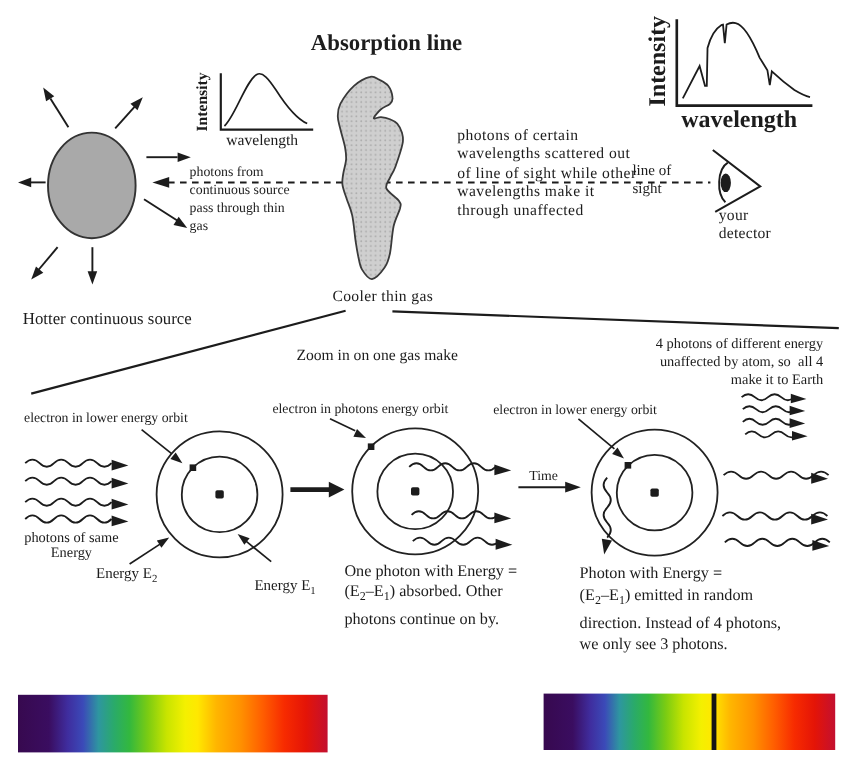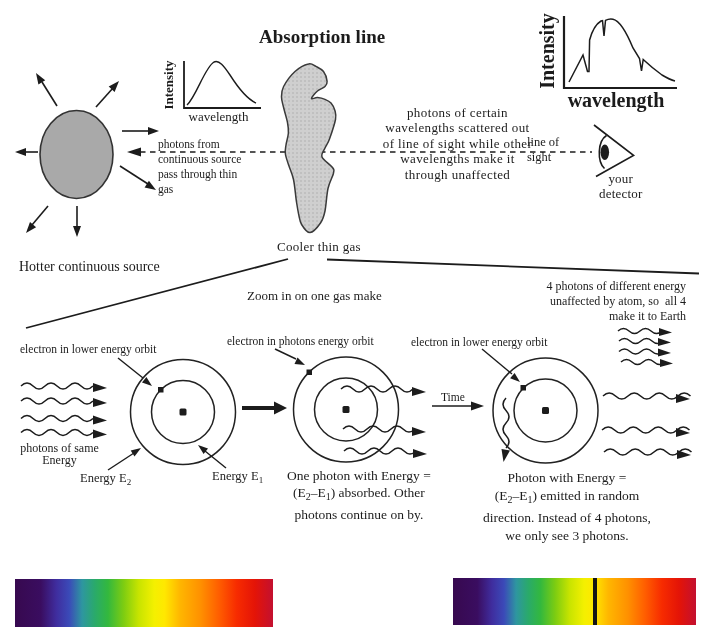--- a/index.html
+++ b/index.html
@@ -1,17 +1,17 @@
 <!DOCTYPE html>
 <html><head><meta charset="utf-8">
 <style>
 html,body{margin:0;padding:0;background:#fff;}
 body{width:720px;height:633px;position:relative;overflow:hidden;
  font-family:"Liberation Serif",serif;color:#1c1c1c;}
-body>div{white-space:nowrap;text-align:center;}
+body>div{white-space:nowrap;}
 </style></head>
 <body>
 <svg width="720" height="633" viewBox="0 0 720 633" style="position:absolute;left:0;top:0">
 <defs>
 <pattern id="dots" width="4" height="4" patternUnits="userSpaceOnUse">
   <rect width="4" height="4" fill="#cfcfcf"></rect>
   <circle cx="1" cy="1" r="0.75" fill="#aaaaaa"></circle>
 </pattern>
 </defs>
 <ellipse cx="76.5" cy="154.5" rx="36.5" ry="44" fill="#a9a9a9" stroke="#333" stroke-width="1.6"></ellipse>
@@ -109,18 +109,18 @@
 <div style="position:absolute;left:599px;top:171px;font-size:13px;line-height:15px;letter-spacing:0.2px">your<br>detector</div>
 <div style="position:absolute;left:277px;top:239px;font-size:13px;letter-spacing:0.3px">Cooler thin gas</div>
 <div style="position:absolute;left:19px;top:259px;font-size:14px;">Hotter continuous source</div>
 <div style="position:absolute;left:247px;top:288px;font-size:13px;">Zoom in on one gas make</div>
 <div style="position:absolute;left:540px;top:279px;font-size:12px;width:146px;text-align:right;line-height:15.2px">4 photons of different energy<br>unaffected by atom, so&nbsp; all 4<br>make it to Earth</div>
 <div style="position:absolute;left:20px;top:343px;font-size:11.5px;">electron in lower energy orbit</div>
 <div style="position:absolute;left:227px;top:334.5px;font-size:11.5px;">electron in photons energy orbit</div>
 <div style="position:absolute;left:411px;top:335.5px;font-size:11.5px;">electron in lower energy orbit</div>
 <div style="position:absolute;left:17px;top:442px;font-size:12px;width:85px;text-align:center;line-height:12.2px">photons of same<br>Energy</div>
 <div style="position:absolute;left:80px;top:471px;font-size:12.5px;">Energy E<span style="font-size:9px;vertical-align:-3px">2</span></div>
-<div style="position:absolute;left:212px;top:469px;font-size:12.5px;">Energy E<span style="font-size:9px;vertical-align:-3px">1</span></div>
+<div style="position:absolute;left:212px;top:481px;font-size:12.5px;">Energy E<span style="font-size:9px;vertical-align:-3px">1</span></div>
 <div style="position:absolute;left:287px;top:467px;font-size:13.5px;line-height:17.4px">One photon with Energy =<br>(E<span style="font-size:10px;vertical-align:-3px">2</span>–E<span style="font-size:10px;vertical-align:-3px">1</span>) absorbed. Other<br>photons continue on by.</div>
 <div style="position:absolute;left:483px;top:469px;font-size:13.5px;line-height:18px">Photon with Energy =<br>(E<span style="font-size:10px;vertical-align:-3px">2</span>–E<span style="font-size:10px;vertical-align:-3px">1</span>) emitted in random<br>direction. Instead of 4 photons,<br>we only see 3 photons.</div>
 <div style="position:absolute;left:441px;top:391px;font-size:11.5px;font-weight:normal">Time</div>
 <div style="position:absolute;left:15px;top:579px;width:258px;height:48px;background:linear-gradient(to right,#37094f 0%,#3a0d60 10%,#3f2d9e 16%,#3b4ab8 21%,#2e96a0 26%,#2aaa6a 31%,#33b83e 36%,#7ccc12 42%,#c8e400 48%,#f4f000 54%,#ffe800 58%,#ffb600 64%,#ff9000 72%,#ff5e00 79%,#f72b00 86%,#e41407 93%,#c31030 100%)"></div>
 <div style="position:absolute;left:453px;top:578px;width:243px;height:47px;background:linear-gradient(to right,#37094f 0%,#3a0d60 10%,#3f2d9e 16%,#3b4ab8 21%,#2e96a0 26%,#2aaa6a 31%,#33b83e 36%,#7ccc12 42%,#c8e400 48%,#f4f000 54%,#ffe800 58%,#ffb600 64%,#ff9000 72%,#ff5e00 79%,#f72b00 86%,#e41407 93%,#c31030 100%)"></div>
 <div style="position:absolute;left:593px;top:578px;width:4px;height:47px;background:#151515"></div>
 </body></html>

